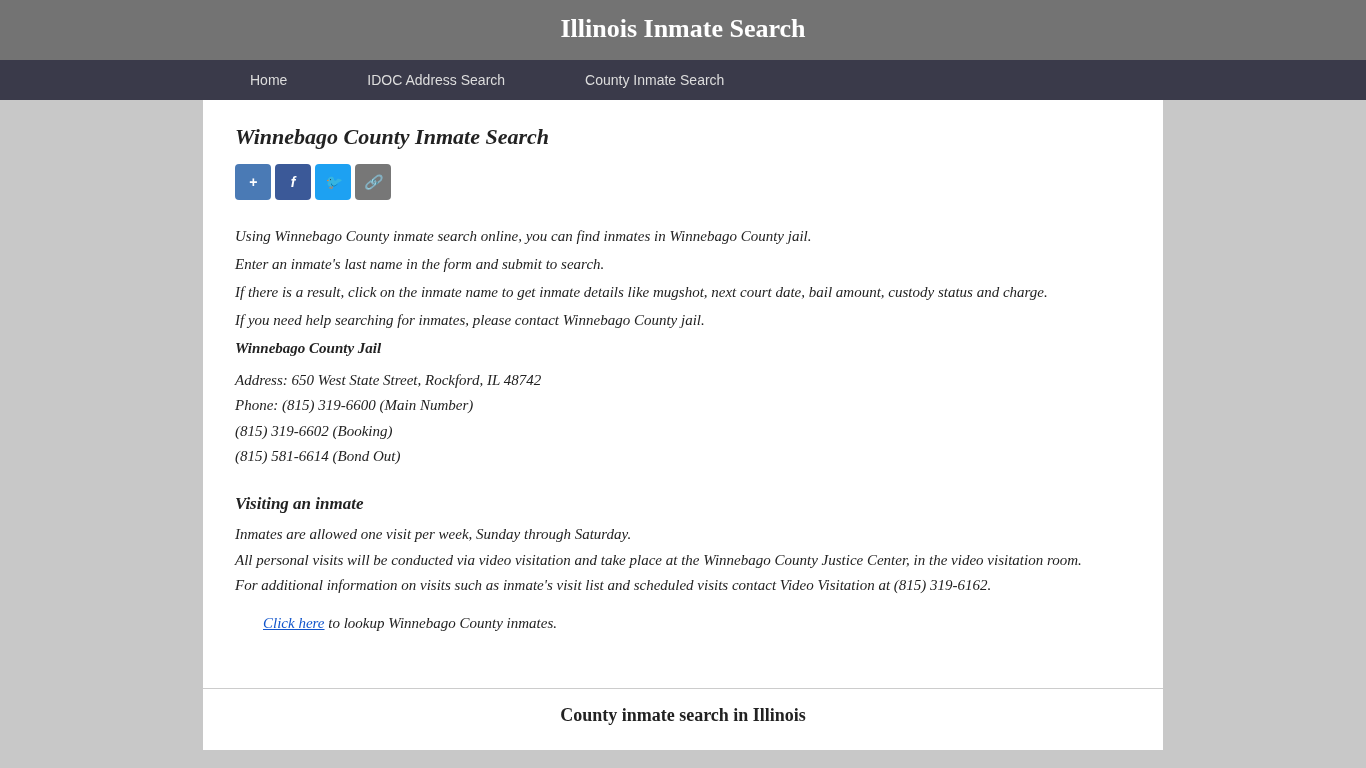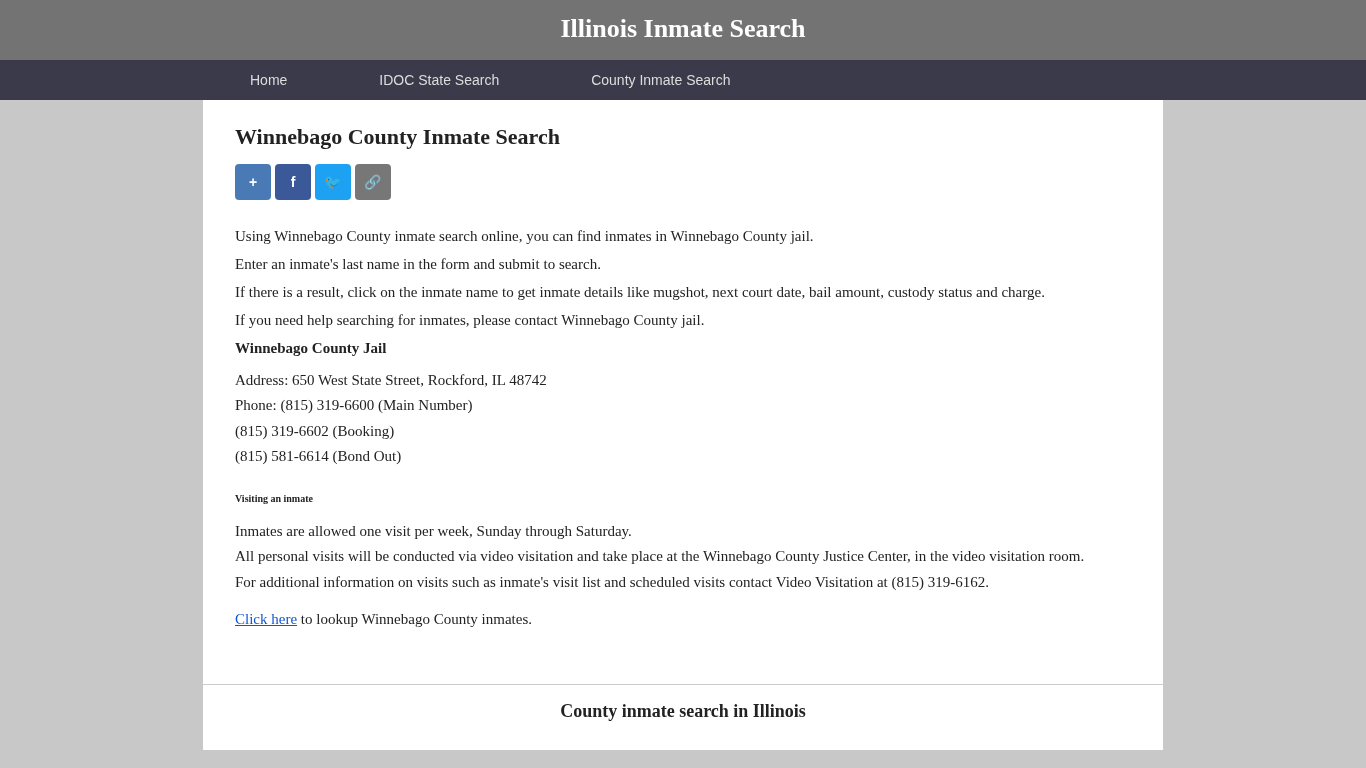--- a/index.html
+++ b/index.html
@@ -22,21 +22,21 @@
       font-weight: bold;
       font-family: Georgia, serif;
     }
 
     
     #main-nav {
       background-color: #3a3a4a;
       display: flex;
       justify-content: flex-start;
       padding: 0 210px;
-      gap: 12px;
+      gap: 0;
     }
     .nav-item {
       color: #ddd;
       padding: 12px 40px;
       cursor: pointer;
       font-family: Arial, sans-serif;
       font-size: 14px;
       text-decoration: none;
       display: block;
     }
@@ -45,20 +45,21 @@
     #page-wrapper {
       max-width: 960px;
       margin: 0 auto;
       background: #fff;
       min-height: 650px;
     }
 
     
     #main-content {
       padding: 24px 32px 32px;
+      font-style: italic;
     }
 
     #page-title {
       font-size: 22px;
       font-weight: bold;
       margin-bottom: 14px;
       font-family: Georgia, serif;
     }
 
     
@@ -102,30 +103,31 @@
     #jail-info p {
       line-height: 1.7;
     }
 
     
     #visiting-info {
       margin-top: 20px;
     }
     #visiting-info .section-title {
       font-weight: bold;
-      margin-bottom: 12px;
-      font-size: 10px;
+      margin-bottom: 4px;
+      font-size: 17px;
     }
     #visiting-info p {
       line-height: 1.7;
     }
 
     
     #lookup-link-section {
       margin-top: 16px;
+      margin-left: 28px;
     }
     #lookup-link-section a {
       color: #1155cc;
       text-decoration: underline;
       cursor: pointer;
     }
 
     
     #county-footer {
       border-top: 1px solid #ccc;
@@ -143,21 +145,21 @@
 </head>
 <body>
 
 <div id="site-header">
   <h1>Illinois Inmate Search</h1>
 </div>
 
 <nav id="main-nav">
 
 <a class="nav-item" href="#">Home</a>
-    <a class="nav-item" href="#">IDOC State Search</a>
+    <a class="nav-item" href="#">IDOC Address Search</a>
     <a class="nav-item" href="#">County Inmate Search</a>
   </nav>
 
 <div id="page-wrapper">
   <div id="main-content">
 
     <h2 id="page-title">Winnebago County Inmate Search</h2>
 
     <div id="share-buttons">
 

